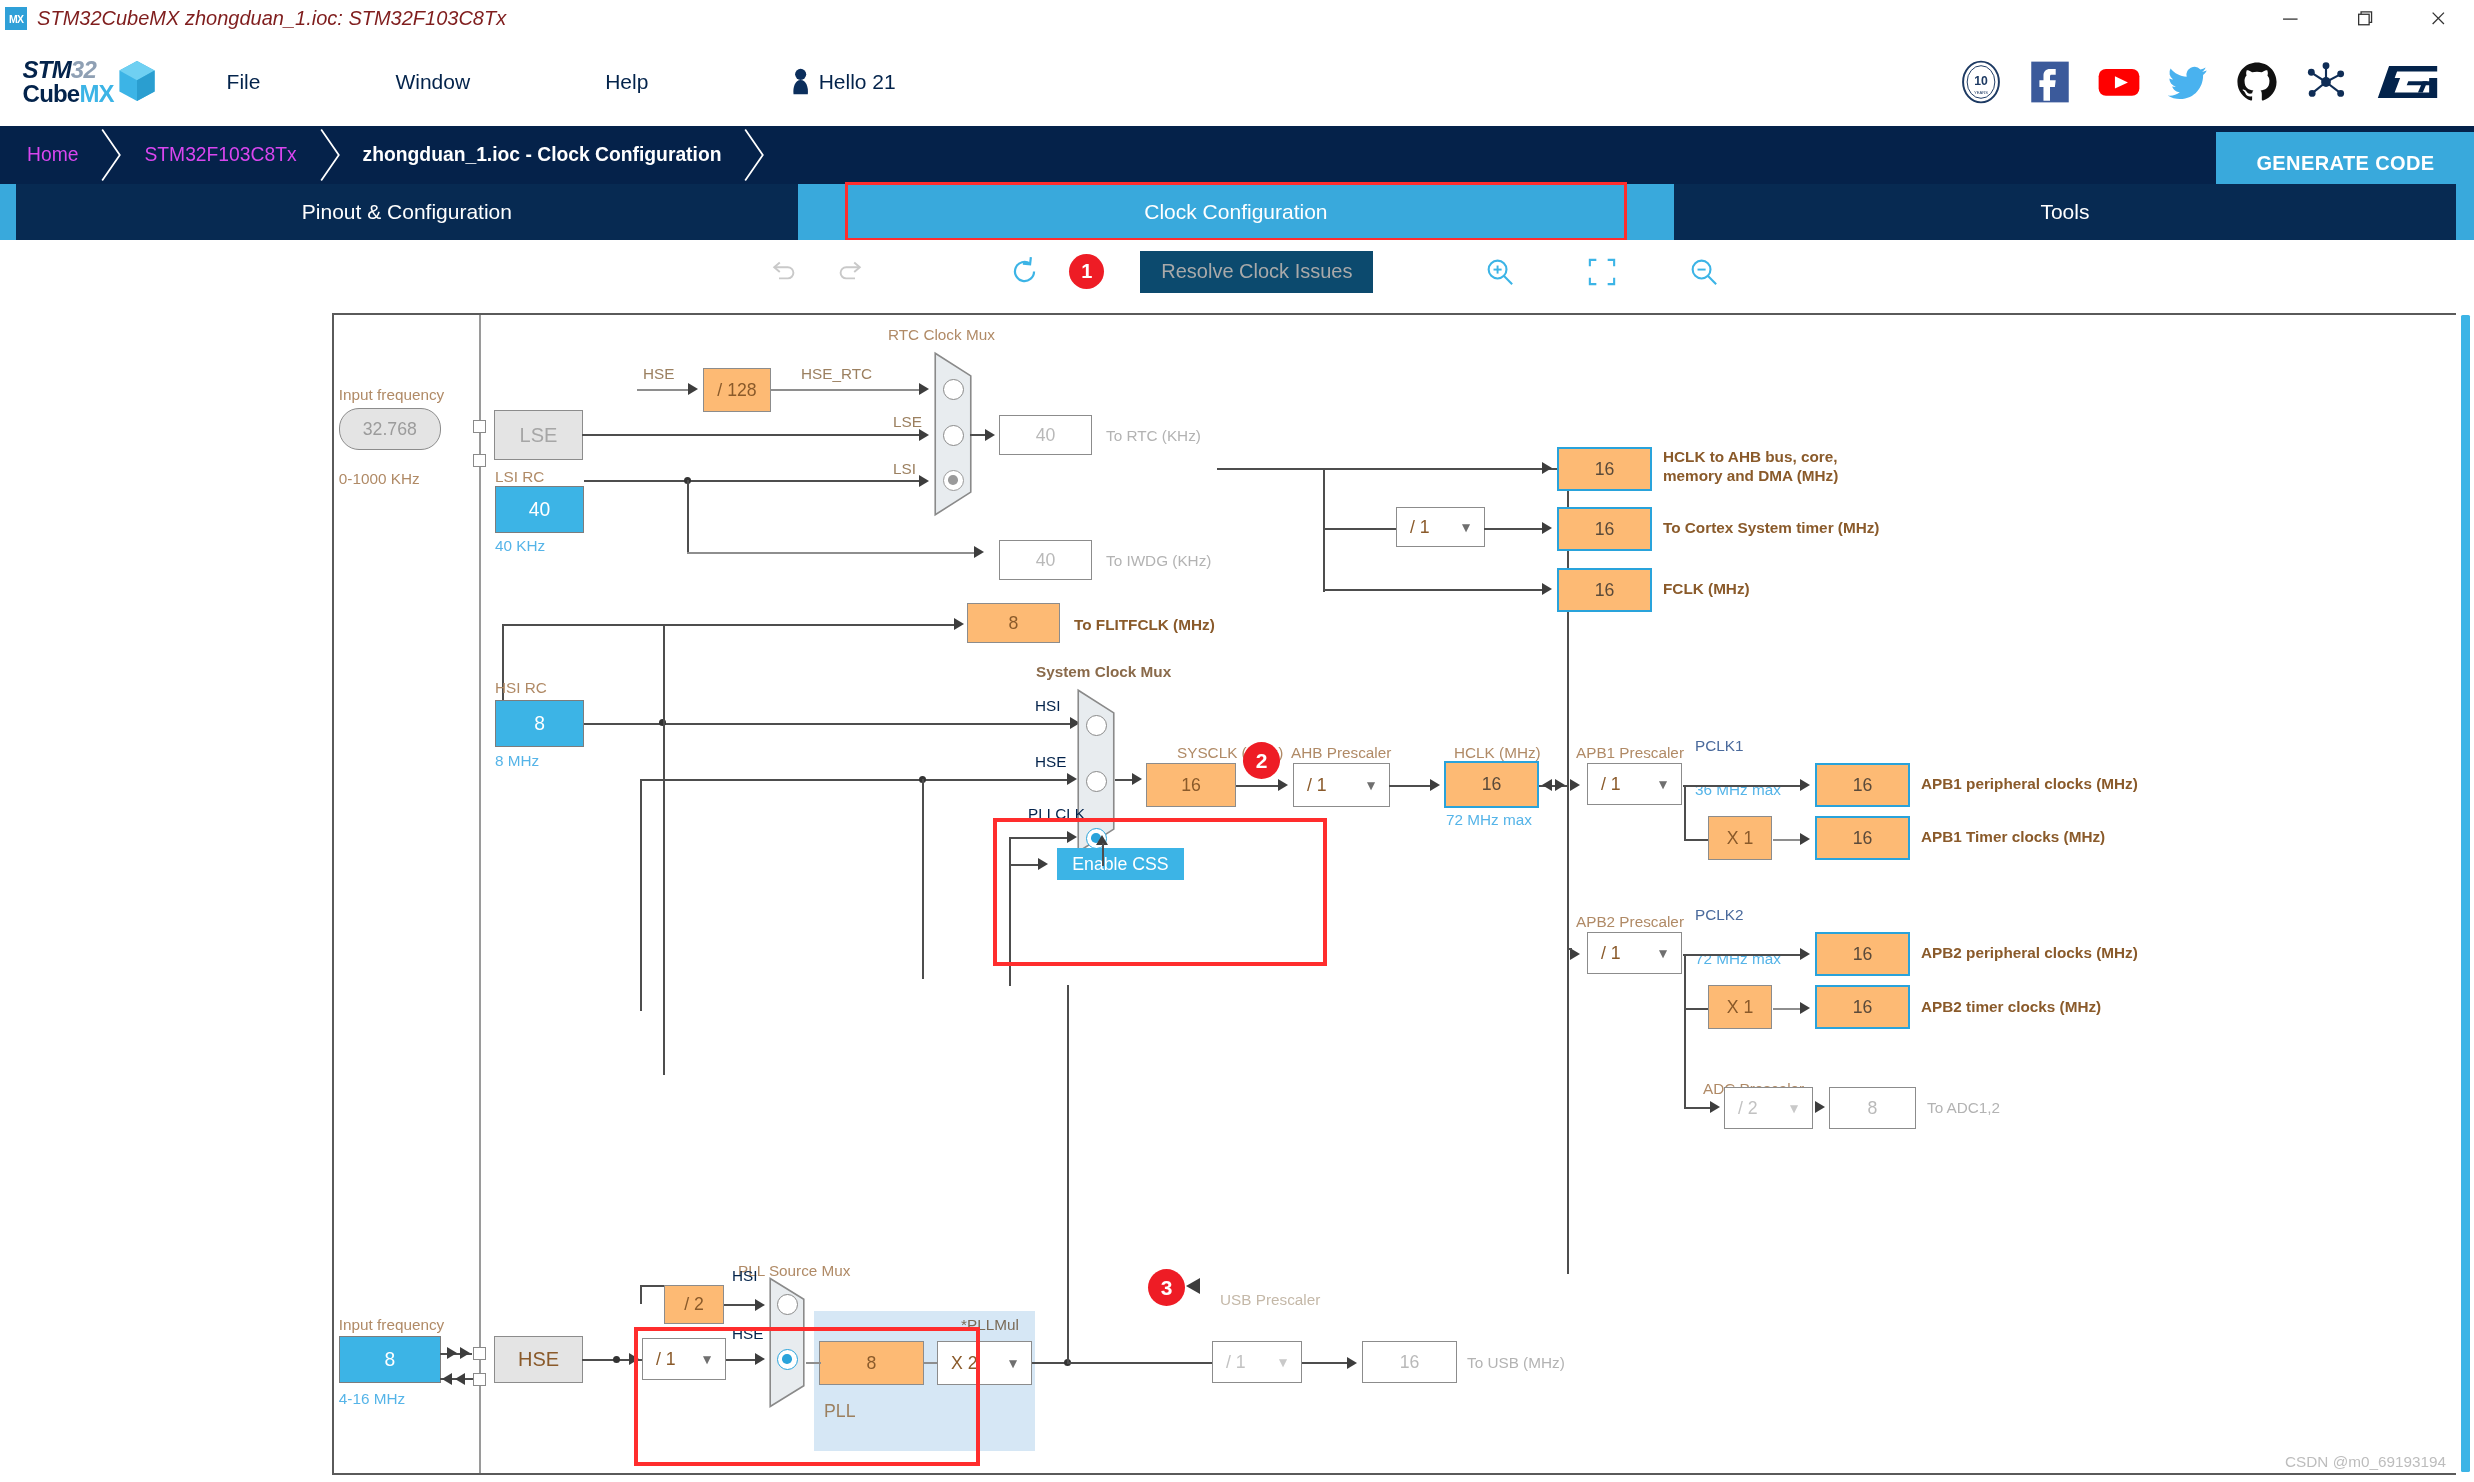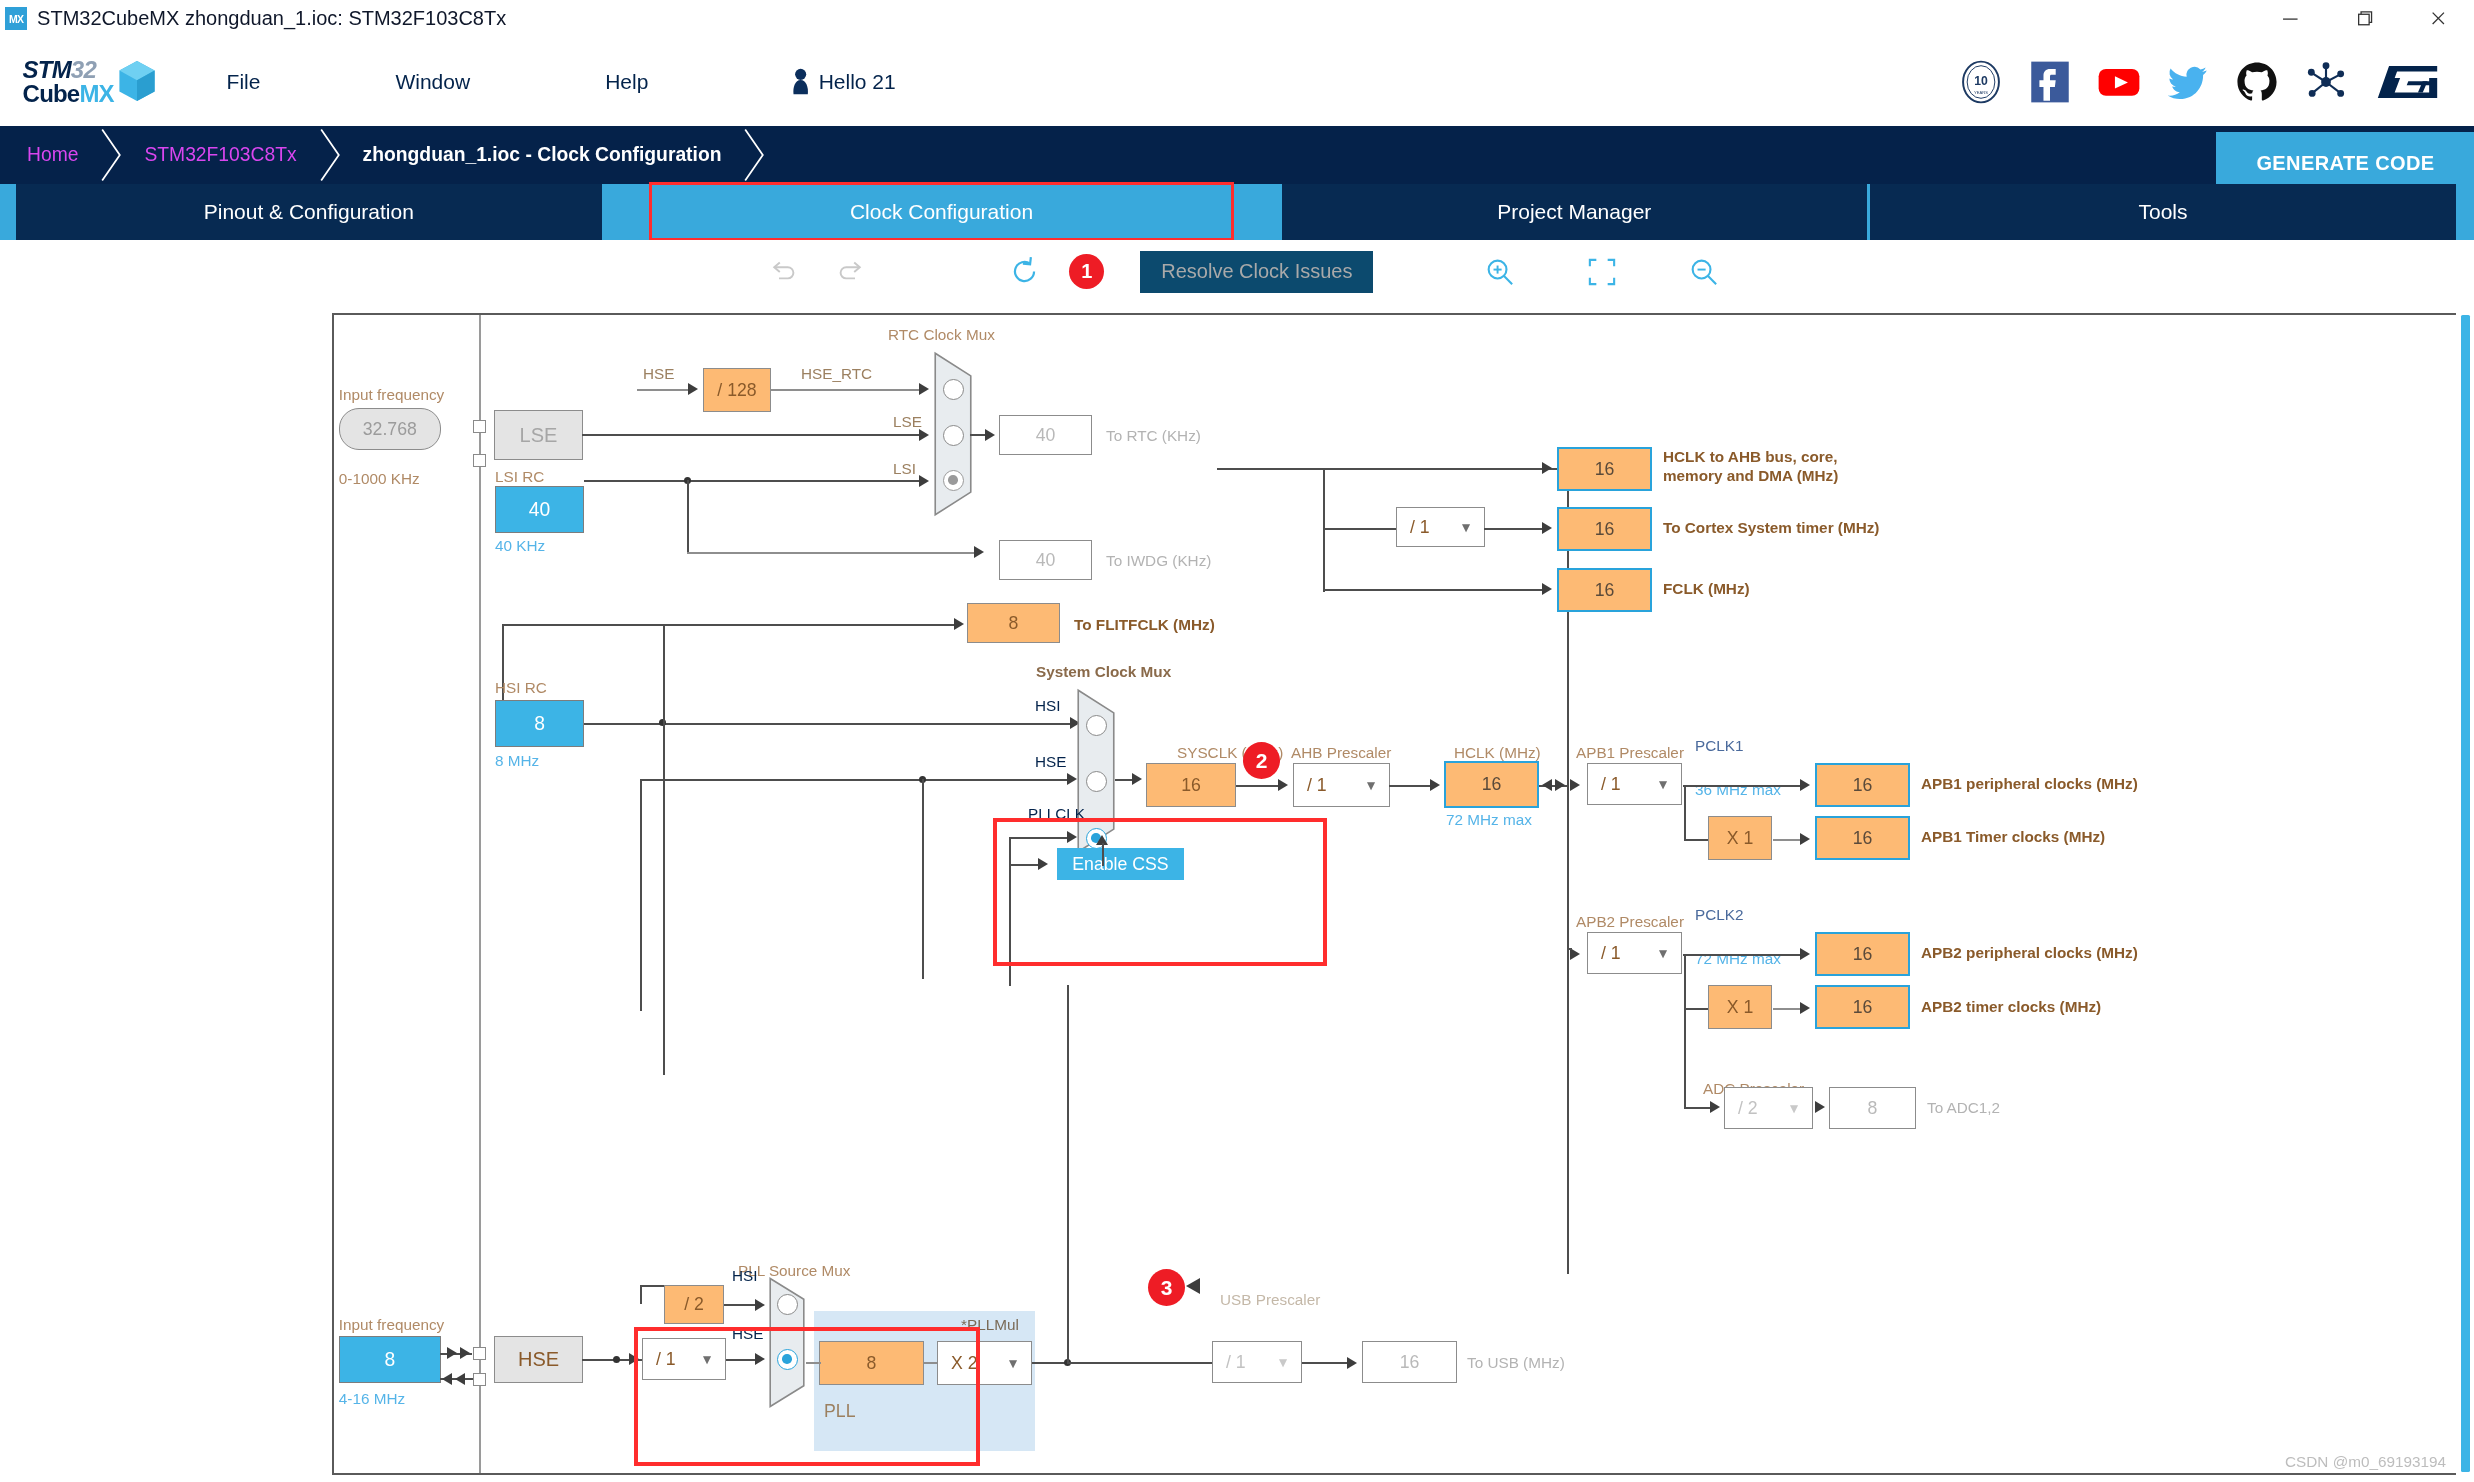--- a/index.html
+++ b/index.html
@@ -5,21 +5,21 @@
   * { box-sizing: border-box; margin:0; padding:0; }
   body {
     width:2475px; height:1482px;
     font-family:"Liberation Sans", sans-serif;
     background:#ffffff; overflow:hidden; position:relative;
   }
   
   .titlebar{height:37px;display:flex;align-items:center;background:#fff;position:relative;}
   .mx-logo{width:22.6px;height:22.6px;background:#2fa0d8;color:#fff;font-size:10.5px;font-weight:bold;
     display:flex;align-items:center;justify-content:center;margin-left:4.8px;letter-spacing:-0.8px;}
-  .title-text{font-size:20px;color:#0f172a;margin-left:9.7px;}
+  .title-text{font-size:20px;color:#7f1d1d;margin-left:9.7px;font-style:italic;}
   .wincontrols{position:absolute;right:0;top:0;height:37px;display:flex;}
   .winbtn{width:74px;height:37px;display:flex;align-items:center;justify-content:center;color:#222;font-size:21px;}
 
   
   .menubar{height:89px;background:#fff;display:flex;align-items:center;position:relative;}
   .brand{margin-left:22.6px;display:flex;align-items:flex-start;width:149px;}
   .brand-txt{display:flex;flex-direction:column;line-height:1.0;}
   .brand-stm{font-size:24px;font-weight:bold;color:#03234b;letter-spacing:-0.8px;font-style:italic;}
   .brand-stm span.lite{color:#8fa0b4;font-weight:bold;}
   .brand-cube{font-size:24px;font-weight:bold;color:#03234b;letter-spacing:-0.8px;}
@@ -267,23 +267,20 @@
   <div class="tab">
     <span>Pinout &amp; Configuration</span>
   </div>
   <div class="tabs-gap"></div>
   <div class="tab sel">
     <div class="tab-inner"></div>
     <span>Clock Configuration</span>
   </div>
   <div class="tabs-gap"></div>
   <div class="tab">
-    <span>Project Manager</span>
-  </div>
-  <div class="tab">
     <span>Tools</span>
   </div>
 </div>
 
 <div class="toolbar">
   <div class="tb-icons">
     <div class="tb-btn">
       <svg width="32" height="32" viewBox="0 0 40 40">
         <path d="M10 14 H26 a7 7 0 0 1 0 14 H15" fill="none" stroke="#c9c9c9" stroke-width="2.4"></path>
         <polyline points="16,8 9,14 16,20" fill="none" stroke="#c9c9c9" stroke-width="2.4"></polyline>

